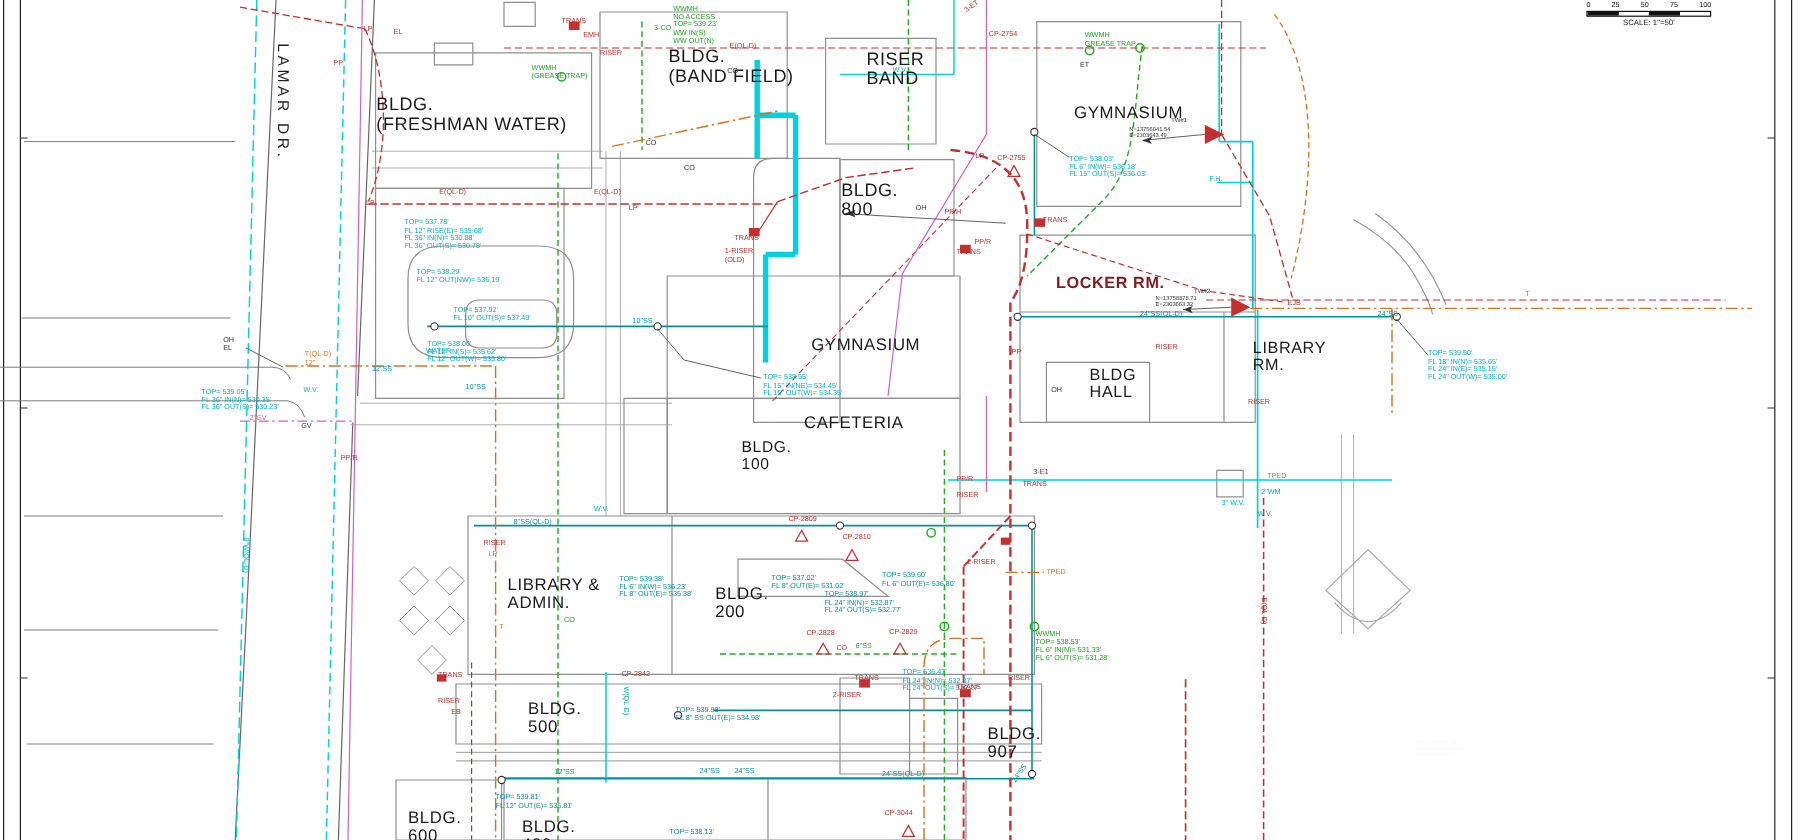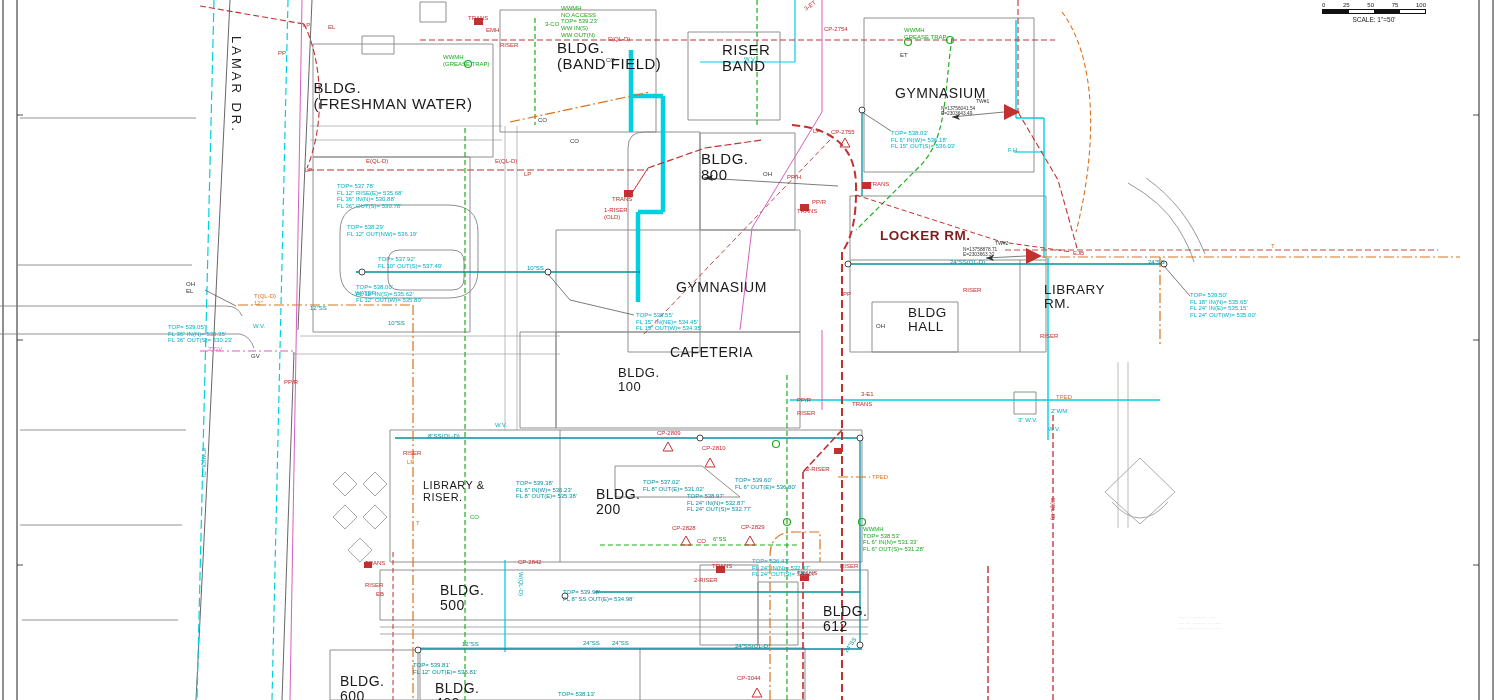--- a/index.html
+++ b/index.html
@@ -221,35 +221,35 @@
     <div class="lbl bldg" style="left: 676px; top: 280px; color: rgb(26, 26, 26); font-size: 14px;">
       <div>GYMNASIUM</div>
     </div>
     <div class="lbl bldg" style="left: 670px; top: 345px; color: rgb(26, 26, 26); font-size: 14px;">
       <div>CAFETERIA</div>
     </div>
     <div class="lbl bldg" style="left: 618px; top: 366px; color: rgb(26, 26, 26); font-size: 13px;">
       <div>BLDG.</div>
       <div>100</div>
     </div>
-    <div class="lbl bldg" style="left: 423px; top: 480px; color: rgb(26, 26, 26); font-size: 11px;">
+    <div class="lbl bldg" style="left: 423px; top: 480px; color: rgb(26, 26, 26); font-size: 14px;">
       <div>LIBRARY &amp;</div>
-      <div>RISER.</div>
+      <div>ADMIN.</div>
     </div>
     <div class="lbl bldg" style="left: 596px; top: 487px; color: rgb(26, 26, 26); font-size: 14px;">
       <div>BLDG.</div>
       <div>200</div>
     </div>
     <div class="lbl bldg" style="left: 440px; top: 583px; color: rgb(26, 26, 26); font-size: 14px;">
       <div>BLDG.</div>
       <div>500</div>
     </div>
     <div class="lbl bldg" style="left: 823px; top: 604px; color: rgb(26, 26, 26); font-size: 14px;">
       <div>BLDG.</div>
-      <div>612</div>
+      <div>907</div>
     </div>
     <div class="lbl bldg" style="left: 340px; top: 674px; color: rgb(26, 26, 26); font-size: 14px;">
       <div>BLDG.</div>
       <div>600</div>
     </div>
     <div class="lbl bldg" style="left: 435px; top: 681px; color: rgb(26, 26, 26); font-size: 14px;">
       <div>BLDG.</div>
       <div>400</div>
     </div>
   </div>

